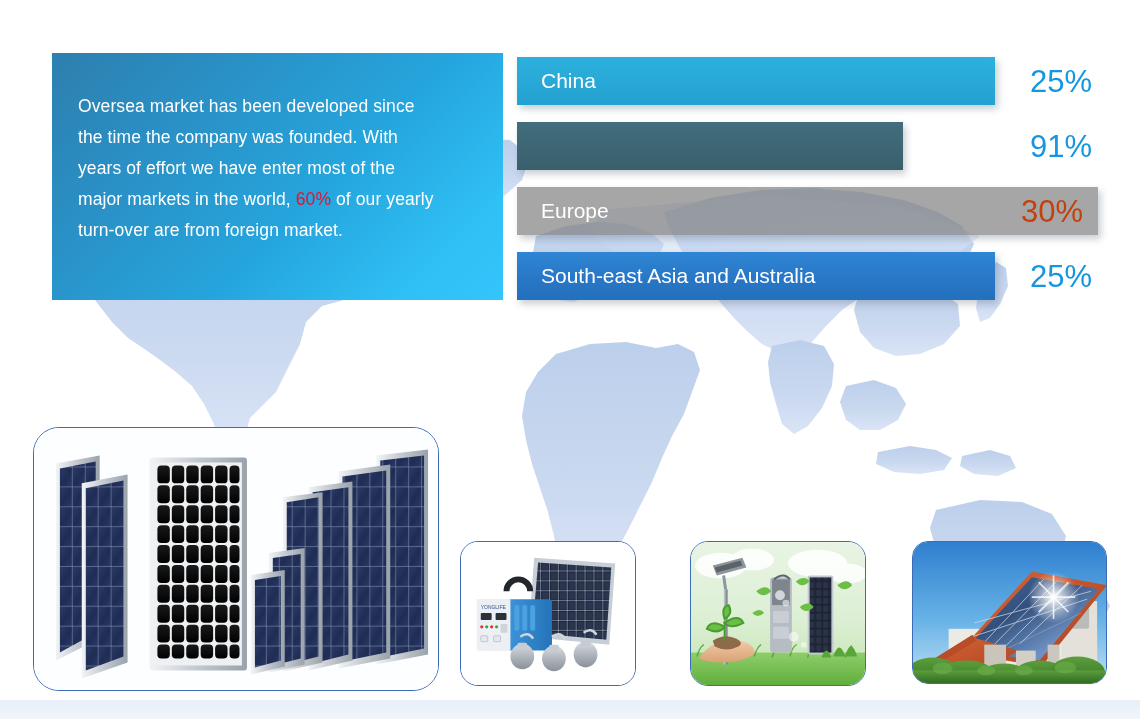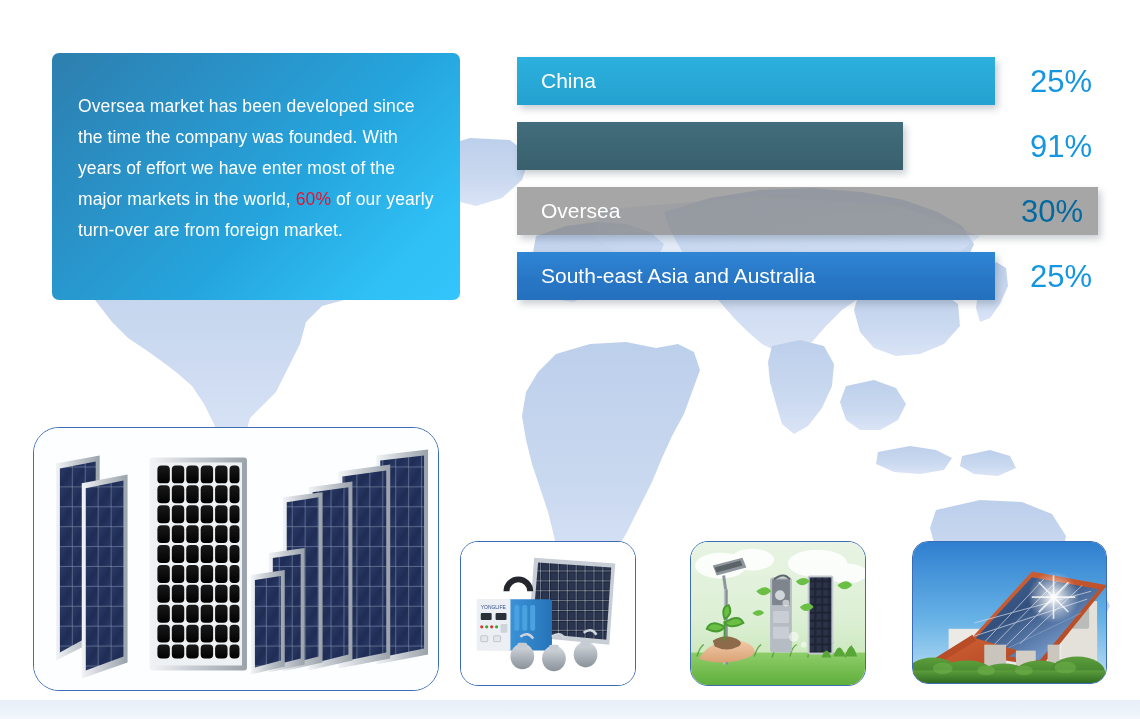--- a/index.html
+++ b/index.html
@@ -28,31 +28,30 @@
     height: 719px;
     z-index: 0;
     pointer-events: none;
   }
 
   
   #intro-card {
     position: absolute;
     left: 52px;
     top: 53px;
-    width: 408px;
+    width: 451px;
     height: 247px;
     z-index: 3;
     background:
       linear-gradient(135deg,
         #2d7fae 0%,
         #2a8fc4 26%,
         #25a5dd 58%,
         #2fc0f5 85%,
         #33c5fb 100%);
-    border-radius: 7px;
   }
   #intro-text {
     position: absolute;
     left: 26px;
     top: 38px;
     width: 360px;
     color: #ffffff;
     font-size: 17.5px;
     line-height: 31px;
     letter-spacing: .1px;
@@ -98,21 +97,21 @@
     line-height: 49px;
     font-size: 31px;
     white-space: nowrap;
   }
   .bar-pct.outside {
     left: 513px;
     color: #1496e0;
   }
   .bar-pct.inside {
     left: 504px;
-    color: #0369a1;
+    color: #c2410c;
   }
 
   
   .bar.china {
     width: 478px;
     background: linear-gradient(180deg, #2cb0dd 0%, #28a8d6 55%, #23a1d0 100%);
   }
   .bar.americas {
     width: 386px;
     background: linear-gradient(180deg, #426d7c 0%, #3d6674 55%, #395f6c 100%);
@@ -238,21 +237,21 @@
       <span class="bar-pct outside">25%</span>
     </div>
 
     <div class="bar-row">
       <div class="bar americas"></div>
       <span class="bar-pct outside">91%</span>
     </div>
 
     <div class="bar-row">
       <div class="bar europe"></div>
-      <span class="bar-label">Oversea</span>
+      <span class="bar-label">Europe</span>
       <span class="bar-pct inside">30%</span>
     </div>
 
     <div class="bar-row">
       <div class="bar seasia"></div>
       <span class="bar-label">South-east Asia and Australia</span>
       <span class="bar-pct outside">25%</span>
     </div>
 
   </div>

